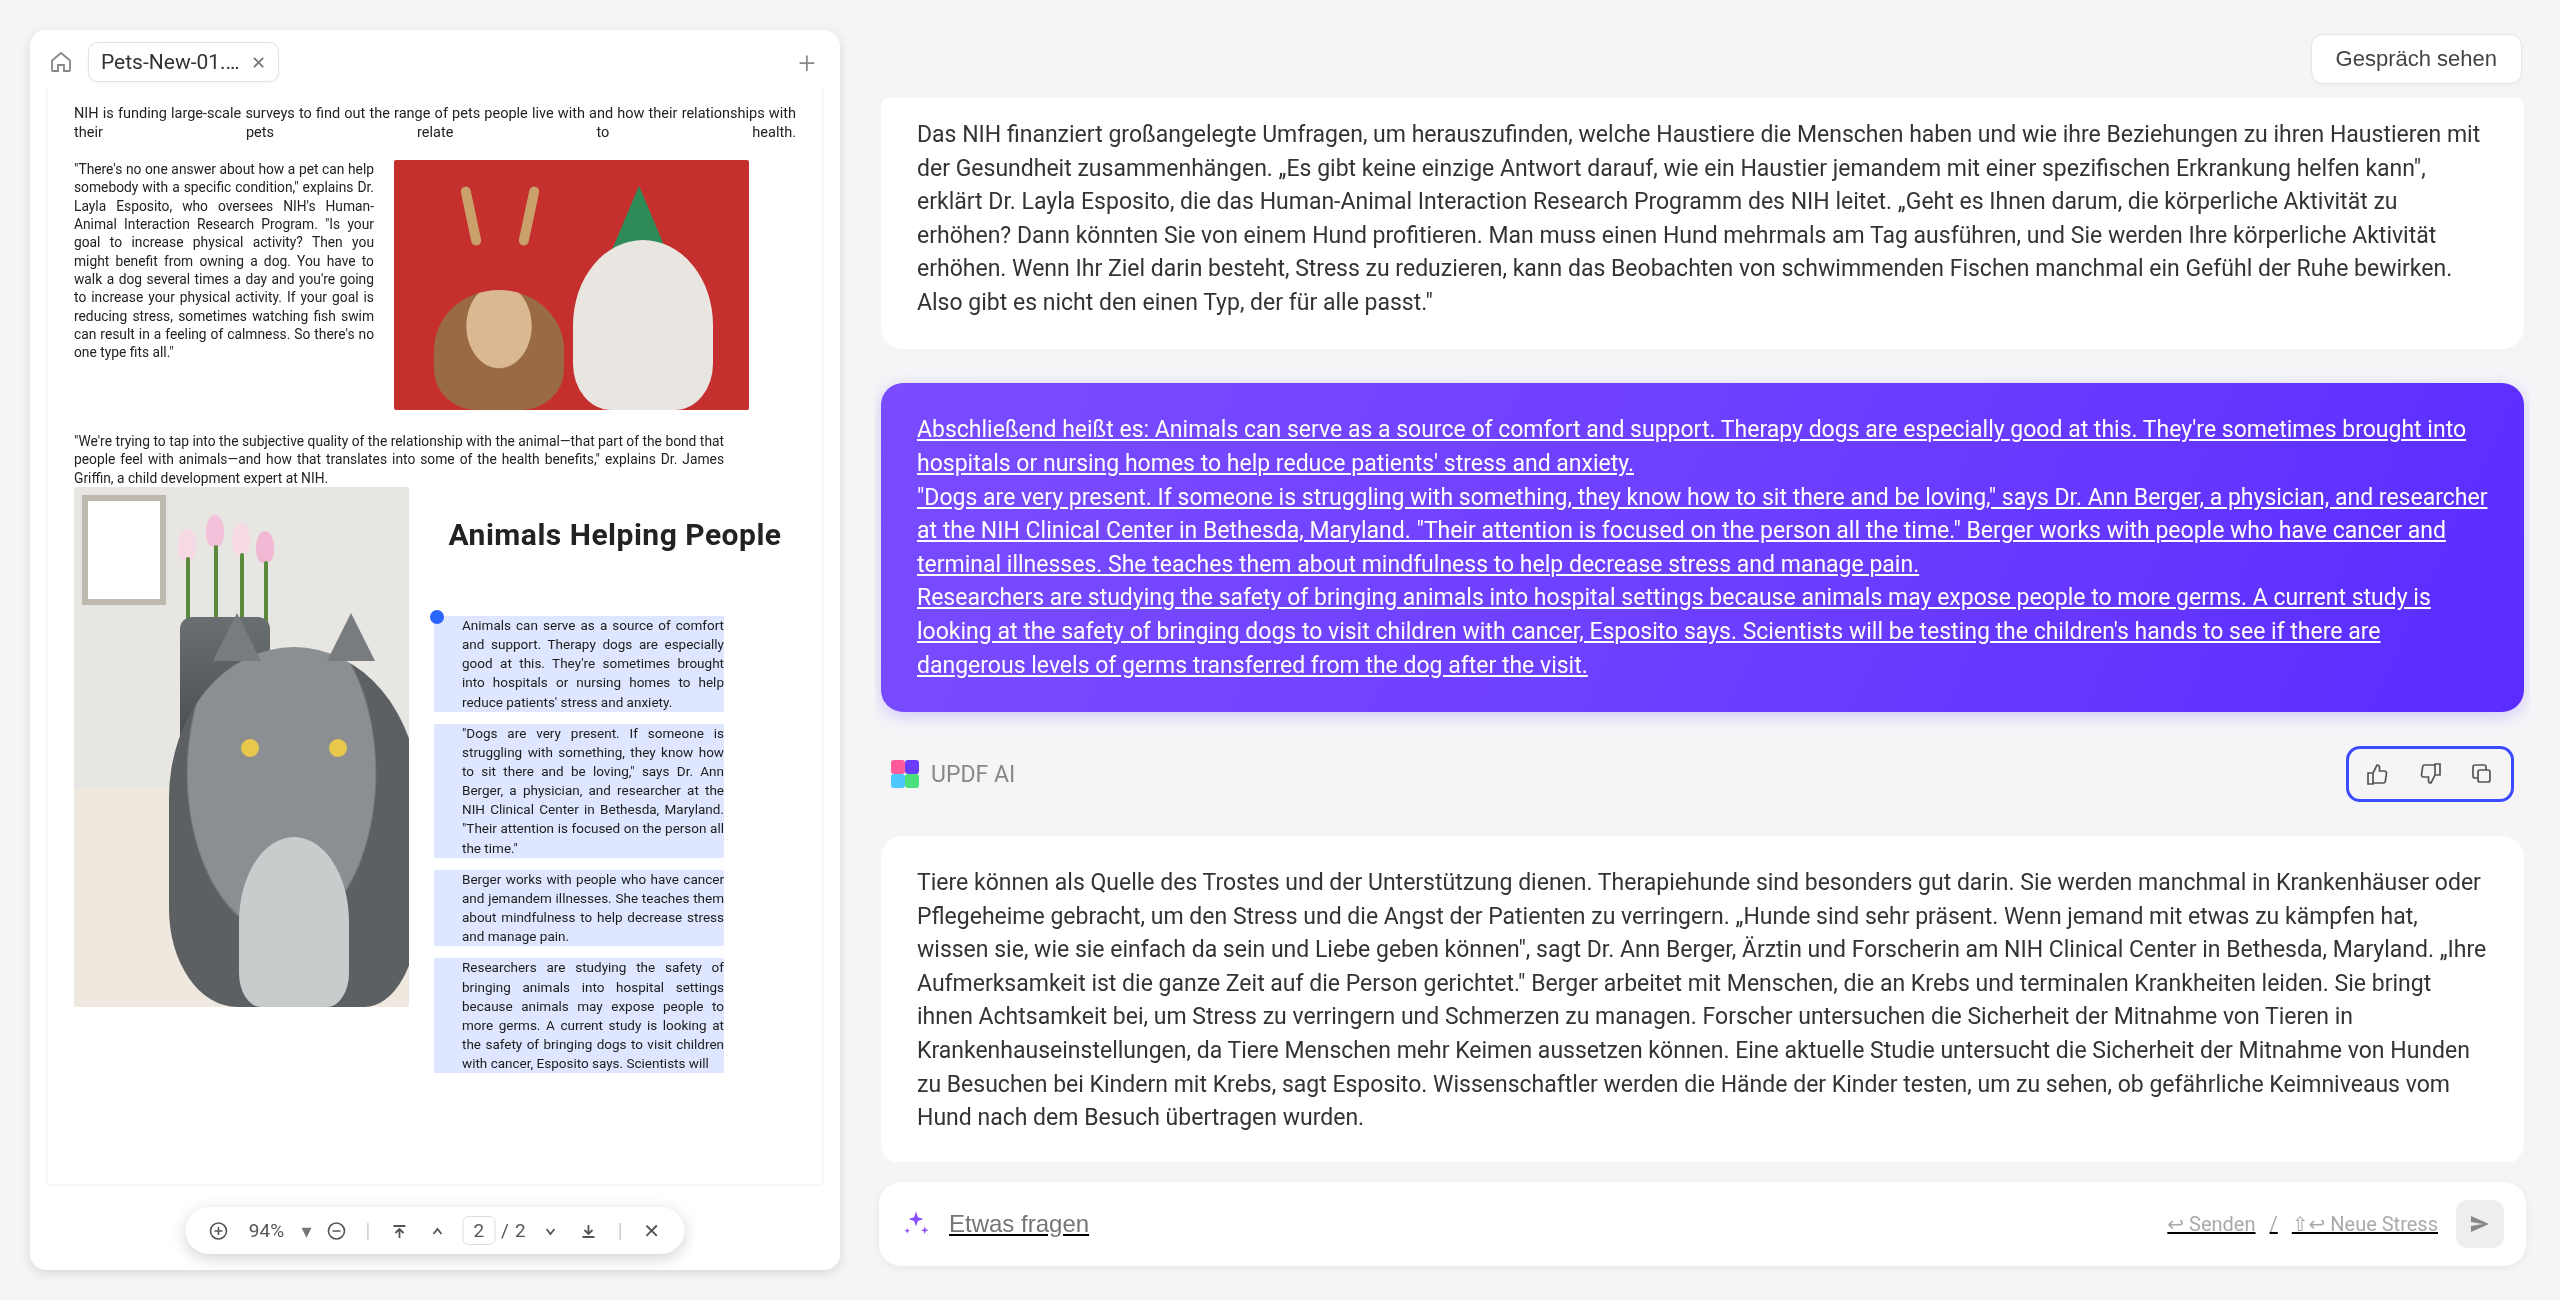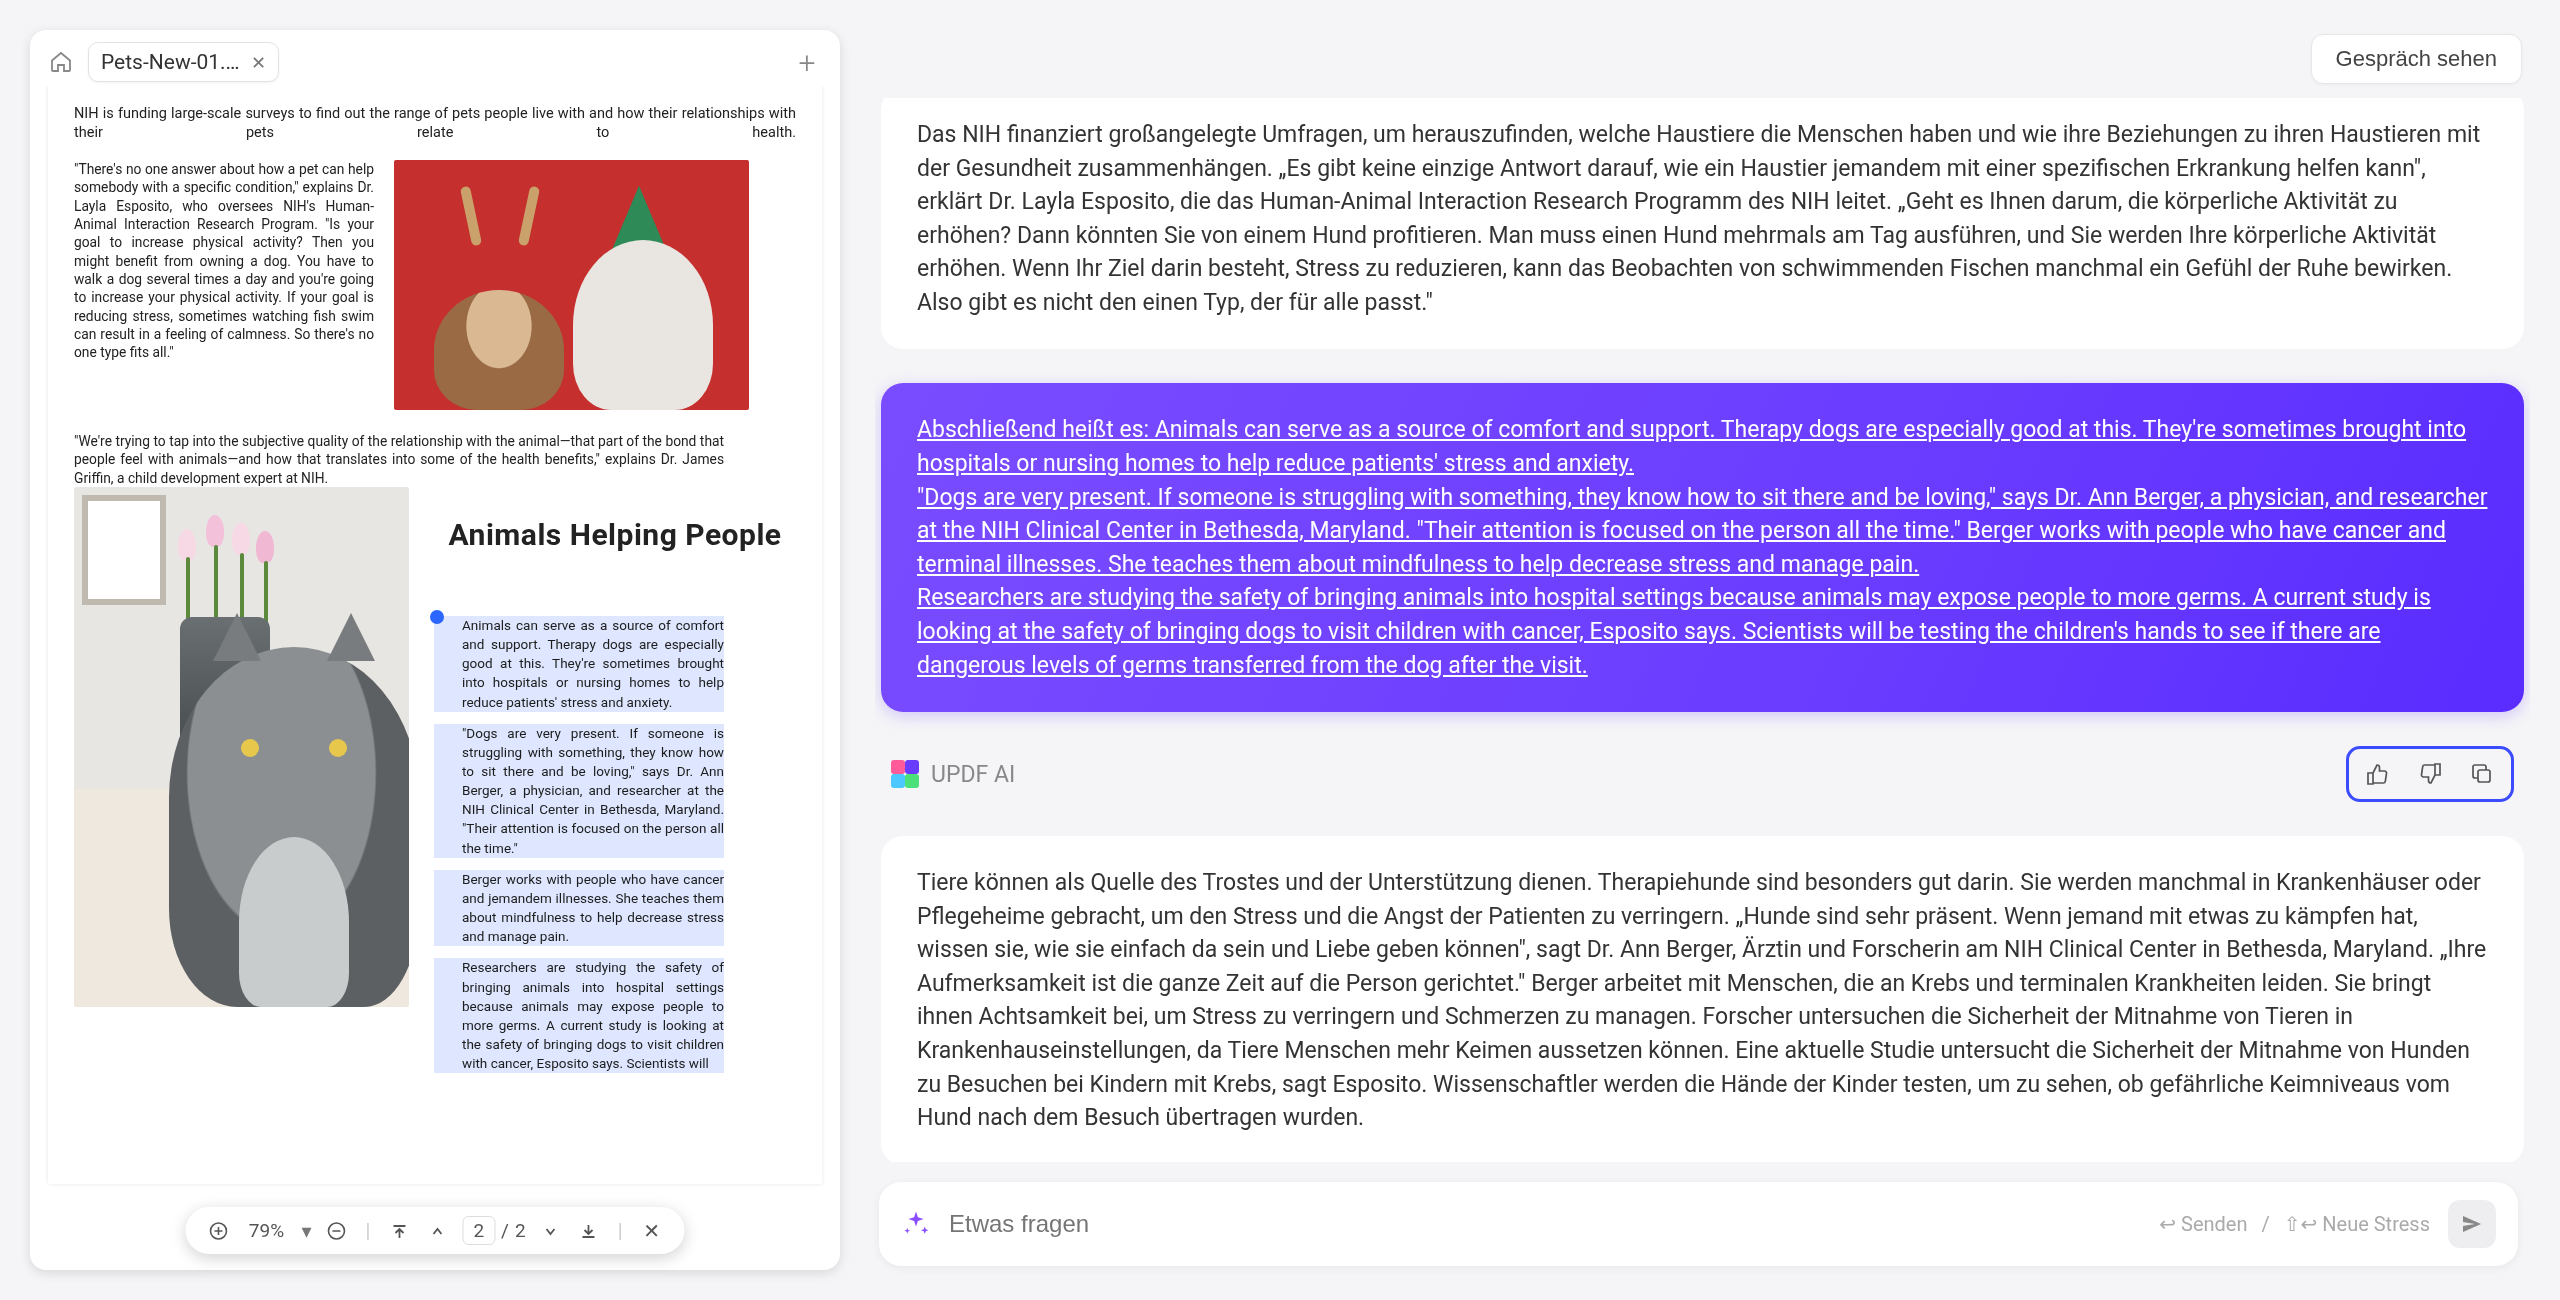--- a/index.html
+++ b/index.html
@@ -59,21 +59,21 @@
 .msg.assistant { background:#fff; color:#333;}
 .msg.assistant.mt0{ margin-top:-10px; }
 .msg.user { background: linear-gradient(115deg,#7a4cff 0%, #6a3cff 60%, #5a2cff 100%); color:#fff; box-shadow: 0 4px 16px rgba(106,60,255,0.25); text-decoration: underline;}
 .ai-row { display:flex; align-items:center; justify-content:space-between; padding: 0 10px;}
 .ai-badge { display:flex; align-items:center; gap:12px; font-size: 23px; color:#888;}
 .badge-icon { width:28px; height:28px; position:relative;}
 .badge-icon span{position:absolute;width:14px;height:14px;border-radius:3px;}
 .bi1{background:#ff5a9a;left:0;top:0;} .bi2{background:#6a3cff;right:0;top:0;} .bi3{background:#4cc8ff;left:0;bottom:0;} .bi4{background:#4ce07a;right:0;bottom:0;}
 .fb-box { border: 3px solid #3b4bff; border-radius: 14px; padding: 8px 12px; display:flex; gap:18px;}
 .fb-btn { width:34px; height:34px; display:flex; align-items:center; justify-content:center; color:#555; cursor:pointer;}
-.input-bar { background:#fff; border-radius: 22px; margin: 20px 12px 4px 4px; padding: 18px 22px; display:flex; align-items:center; gap:18px; box-shadow: 0 2px 8px rgba(0,0,0,0.06);}
+.input-bar { background:#fff; border-radius: 22px; margin: 20px 4px 4px 4px; padding: 18px 22px; display:flex; align-items:center; gap:18px; box-shadow: 0 2px 8px rgba(0,0,0,0.06); text-decoration: underline;}
 .input-spark { color:#8a4cff; }
 .input-field { flex:1; font-size: 24px; color:#888; border:none; outline:none; background:transparent;}
 .input-hints { font-size: 20px; color:#aaa; display:flex; gap:14px; align-items:center;}
 .send-btn { width:48px; height:48px; background:#eeeef0; border-radius:12px; display:flex; align-items:center; justify-content:center; color:#888; cursor:pointer;}
 svg { display:block; }
 </style>
 </head>
 <body>
 
 <div class="app">
@@ -140,21 +140,21 @@
       </div>
     </div>
 
     <div class="toolbar">
       <div class="tb-btn">
           <svg width="20" height="20" viewBox="0 0 20 20" fill="none" stroke="currentColor" stroke-width="1.6">
             <circle cx="10" cy="10" r="8"></circle>
             <path d="M10 6v8M6 10h8"></path>
           </svg>
         </div>
-      <span class="zoom-val">79%</span>
+      <span class="zoom-val">94%</span>
       <span style="color:#777;">▾</span>
       <div class="tb-btn">
           <svg width="20" height="20" viewBox="0 0 20 20" fill="none" stroke="currentColor" stroke-width="1.6">
             <circle cx="10" cy="10" r="8"></circle>
             <path d="M6 10h8"></path>
           </svg>
         </div>
       <span class="tb-sep">|</span>
       <div class="tb-btn">
           <svg width="18" height="18" viewBox="0 0 18 18" fill="none" stroke="currentColor" stroke-width="1.8">

